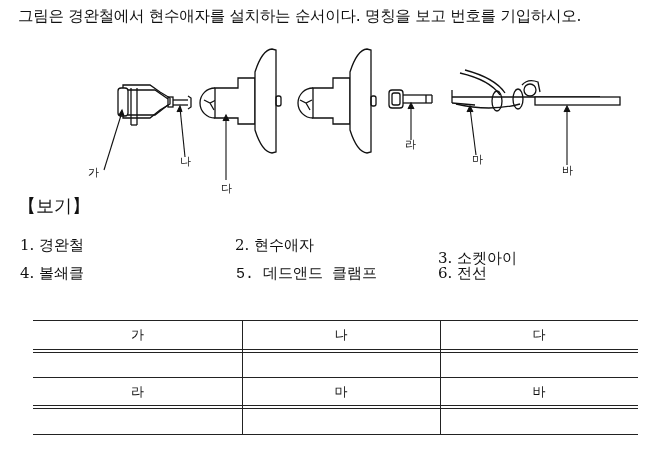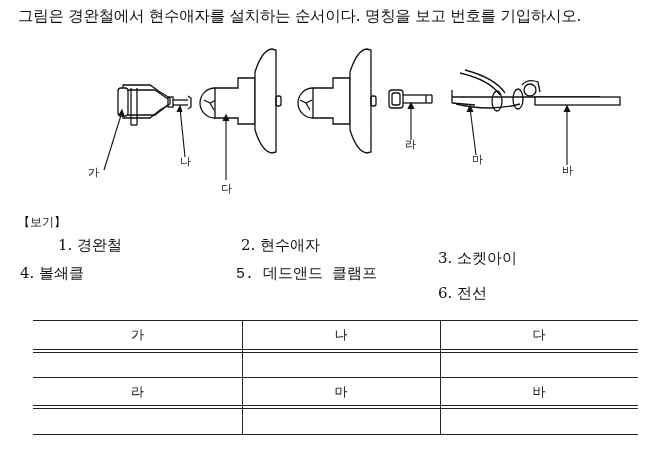--- a/index.html
+++ b/index.html
@@ -1,20 +1,20 @@
 <!DOCTYPE html>
 <html><head>
 <meta charset="utf-8">
 <style>
   html,body{margin:0;padding:0;background:#fff;}
   body{width:672px;height:450px;position:relative;overflow:hidden;font-family:"DejaVu Serif","Liberation Serif",serif;color:#111;}
   .title{position:absolute;left:18px;top:6px;font-size:15.5px;font-family:"DejaVu Sans","Liberation Sans",sans-serif;letter-spacing:-0.3px;}
   svg.fig{position:absolute;left:0;top:38px;}
   .lbl{font-family:"DejaVu Sans","Liberation Sans",sans-serif;font-size:11px;fill:#111;}
-  .bogi{position:absolute;left:18px;top:214px;font-size:12px;}
+  .bogi{position:absolute;left:18px;top:194px;font-size:18px;}
   .opt{position:absolute;font-size:15px;}
   .tbl{position:absolute;left:33px;top:320px;width:605px;}
   .hl{position:absolute;left:0;width:605px;border-top:1.3px solid #222;}
   .vl{position:absolute;border-left:1px solid #222;}
   .cellh{position:absolute;text-align:center;font-family:"DejaVu Sans","Liberation Sans",sans-serif;font-size:13px;}
   .celle{position:absolute;}
 </style>
 </head>
 <body>
 
@@ -95,26 +95,26 @@
     <text class="lbl" x="180" y="165">나</text>
     <text class="lbl" x="221" y="192">다</text>
     <text class="lbl" x="405" y="148">라</text>
     <text class="lbl" x="472" y="163">마</text>
     <text class="lbl" x="562" y="174">바</text>
   </g>
 </svg>
 
 <div class="bogi">【보기】</div>
 
-<div class="opt" style="left:20px;top:236px;margin-left:38px;"><span>1.</span> <span>경완철</span></div>
-<div class="opt" style="left:241px;top:236px;"><span>2.</span> <span>현수애자</span></div>
+<div class="opt" style="left:20px;top:236px;"><span>1.</span> <span>경완철</span></div>
+<div class="opt" style="left:235px;top:236px;"><span>2.</span> <span>현수애자</span></div>
 <div class="opt" style="left:438px;top:249px;"><span>3.</span> <span>소켓아이</span></div>
 <div class="opt" style="left:20px;top:264px;"><span>4.</span> <span>볼쇄클</span></div>
 <div class="opt" style="left:236px;top:264px;font-family:Liberation Mono, monospace;"><span>5.</span> <span>데드앤드 클램프</span></div>
-<div class="opt" style="left:438px;top:264px;margin-top:20px;"><span>6.</span> <span>전선</span></div>
+<div class="opt" style="left:438px;top:264px;"><span>6.</span> <span>전선</span></div>
 
 <div class="tbl">
   <div class="hl" style="top:0;"></div>
   <div class="hl" style="top:29px;"></div>
   <div class="hl" style="top:32px;"></div>
   <div class="hl" style="top:57px;"></div>
   <div class="hl" style="top:85px;"></div>
   <div class="hl" style="top:88px;"></div>
   <div class="hl" style="top:114px;"></div>
   <div class="vl" style="left:209px;top:0;height:114px;"></div>

